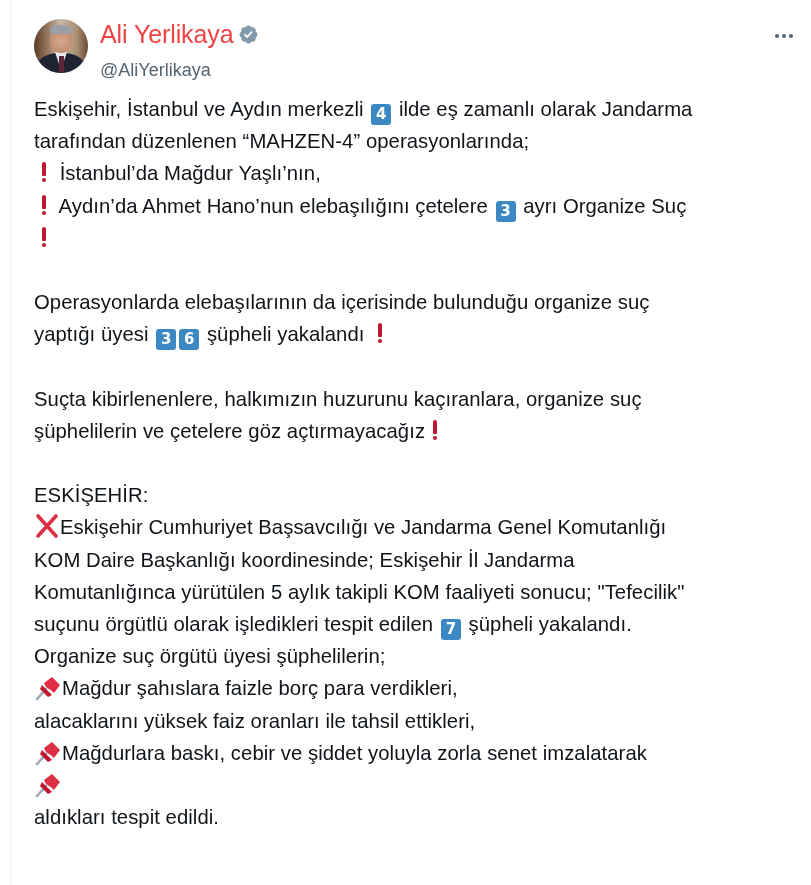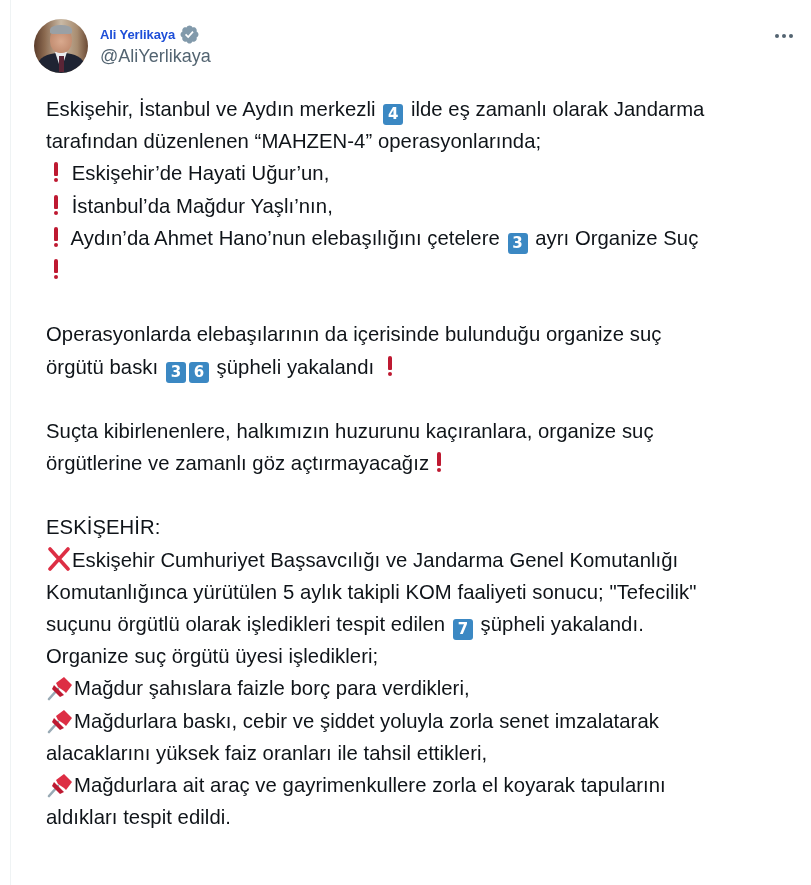--- a/index.html
+++ b/index.html
@@ -40,37 +40,37 @@
     position: absolute; left: 21px; top: 33px; width: 12px; height: 18px;
     background: #e9ecef; clip-path: polygon(0 0, 100% 0, 50% 100%);
   }
   .avatar .tie {
     position: absolute; left: 25px; top: 37px; width: 5px; height: 16px;
     background: #5b2536;
   }
   .names { margin-left: 12px; padding-top: 3px; }
   .name-row { display: flex; align-items: center; height: 24px; }
   .display-name {
-    font-weight: 700; font-size: 13px; color: #1d4ed8; letter-spacing: -0.1px;
+    font-weight: 400; font-size: 25px; color: #ef4444; letter-spacing: -0.1px;
   }
   .verified { margin-left: 4px; width: 21px; height: 21px; display: inline-block; }
-  .handle { font-size: 18px; color: #536471; margin-top: 0; }
+  .handle { font-size: 18px; color: #536471; margin-top: 14px; }
   .more {
     position: absolute; right: 20px; top: 26px; width: 34px; height: 20px;
     display: flex; align-items: center; justify-content: center; gap: 3px; cursor: pointer;
   }
   .more span { width: 4px; height: 4px; border-radius: 50%; background: #536471; display: block; }
 
   .tweet-body {
     position: absolute; left: 23px; top: 93px; width: 770px;
     font-size: 20.3px; line-height: 32.2px; color: #0f1419;
     font-family: "Liberation Sans", sans-serif;
     letter-spacing: 0.05px;
   }
-  .line { white-space: nowrap; height: 32.2px; margin-left: 12px; }
+  .line { white-space: nowrap; height: 32.2px; }
   .gap { height: 32.2px; }
   .keycap {
     display: inline-block; width: 20px; height: 21px; border-radius: 3px;
     background: #3b88c3; color: #fff; font-weight: 700; font-size: 15px;
     line-height: 21px; text-align: center; vertical-align: -3px;
     margin: 0 2px; font-family: "DejaVu Sans", sans-serif;
   }
   .keycap + .keycap { margin-left: 1px; }
   .excl {
     display: inline-block; width: 20px; height: 24px; vertical-align: -4px;
@@ -121,89 +121,88 @@
   <div class="tweet-body">
     <div class="line">
       <span>Eskişehir, İstanbul ve Aydın merkezli</span>
       <span class="keycap">4</span><span> ilde eş zamanlı olarak Jandarma</span>
     </div>
     <div class="line">
       <span>tarafından düzenlenen “MAHZEN-4” operasyonlarında;</span>
     </div>
     <div class="line">
       <span class="excl"></span>
-      <span>Eskişehir’de Hayati Uğur’un,</span>
-    </div>
-    <div class="line">
-      <span class="excl"></span>
       <span>İstanbul’da Mağdur Yaşlı’nın,</span>
     </div>
     <div class="line">
       <span class="excl"></span>
       <span>Aydın’da Ahmet Hano’nun elebaşılığını çetelere</span>
       <span class="keycap">3</span><span> ayrı Organize Suç</span>
     </div>
     <div class="line">
       <span class="excl"></span>
     </div>
     <div class="gap"></div>
     <div class="line">
       <span>Operasyonlarda elebaşılarının da içerisinde bulunduğu organize suç</span>
     </div>
     <div class="line">
-      <span>örgütü baskı</span>
+      <span>yaptığı üyesi</span>
       <span class="keycap">3</span><span class="keycap">6</span><span> şüpheli yakalandı </span><span class="excl"></span>
     </div>
     <div class="gap"></div>
     <div class="line">
       <span>Suçta kibirlenenlere, halkımızın huzurunu kaçıranlara, organize suç</span>
     </div>
     <div class="line">
-      <span>örgütlerine ve zamanlı göz açtırmayacağız</span><span class="excl"></span>
+      <span>şüphelilerin ve çetelere göz açtırmayacağız</span><span class="excl"></span>
     </div>
     <div class="gap"></div>
     <div class="line">
       <span>ESKİŞEHİR:</span>
     </div>
     <div class="line">
       <svg class="xmark" viewBox="0 0 26 24">
         <path d="M4 2 L22 22 M22 2 L4 22" stroke="#dd2e44" stroke-width="3.6" stroke-linecap="round"></path>
       </svg><span>Eskişehir Cumhuriyet Başsavcılığı ve Jandarma Genel Komutanlığı</span>
     </div>
     <div class="line">
+      <span>KOM Daire Başkanlığı koordinesinde; Eskişehir İl Jandarma</span>
+    </div>
+    <div class="line">
       <span>Komutanlığınca yürütülen 5 aylık takipli KOM faaliyeti sonucu; "Tefecilik"</span>
     </div>
     <div class="line">
       <span>suçunu örgütlü olarak işledikleri tespit edilen</span>
       <span class="keycap">7</span><span> şüpheli yakalandı.</span>
     </div>
     <div class="line">
-      <span>Organize suç örgütü üyesi işledikleri;</span>
+      <span>Organize suç örgütü üyesi şüphelilerin;</span>
     </div>
     <div class="line">
       <svg class="pin" viewBox="0 0 28 26">
         <path d="M3 24 L12 14" stroke="#99aab5" stroke-width="2.6" stroke-linecap="round"></path>
         <path d="M10 8 L18 2 L26 10 L20 18 L18 16 L12 12 Z" fill="#dd2e44"></path>
         <path d="M8 10 L18 20 L14 22 L6 14 Z" fill="#be1931"></path>
       </svg><span>Mağdur şahıslara faizle borç para verdikleri,</span>
     </div>
     <div class="line">
+      <span>alacaklarını yüksek faiz oranları ile tahsil ettikleri,</span>
+    </div>
+    <div class="line">
       <svg class="pin" viewBox="0 0 28 26">
         <path d="M3 24 L12 14" stroke="#99aab5" stroke-width="2.6" stroke-linecap="round"></path>
         <path d="M10 8 L18 2 L26 10 L20 18 L18 16 L12 12 Z" fill="#dd2e44"></path>
         <path d="M8 10 L18 20 L14 22 L6 14 Z" fill="#be1931"></path>
       </svg><span>Mağdurlara baskı, cebir ve şiddet yoluyla zorla senet imzalatarak</span>
     </div>
     <div class="line">
-      <span>alacaklarını yüksek faiz oranları ile tahsil ettikleri,</span>
-    </div>
-    <div class="line">
       <svg class="pin" viewBox="0 0 28 26">
         <path d="M3 24 L12 14" stroke="#99aab5" stroke-width="2.6" stroke-linecap="round"></path>
         <path d="M10 8 L18 2 L26 10 L20 18 L18 16 L12 12 Z" fill="#dd2e44"></path>
         <path d="M8 10 L18 20 L14 22 L6 14 Z" fill="#be1931"></path>
-      </svg><span>Mağdurlara ait araç ve gayrimenkullere zorla el koyarak tapularını</span>
+      </svg>
     </div>
     <div class="line">
       <span>aldıkları tespit edildi.</span>
     </div>
   </div>
 </div>
 
 </body></html>

